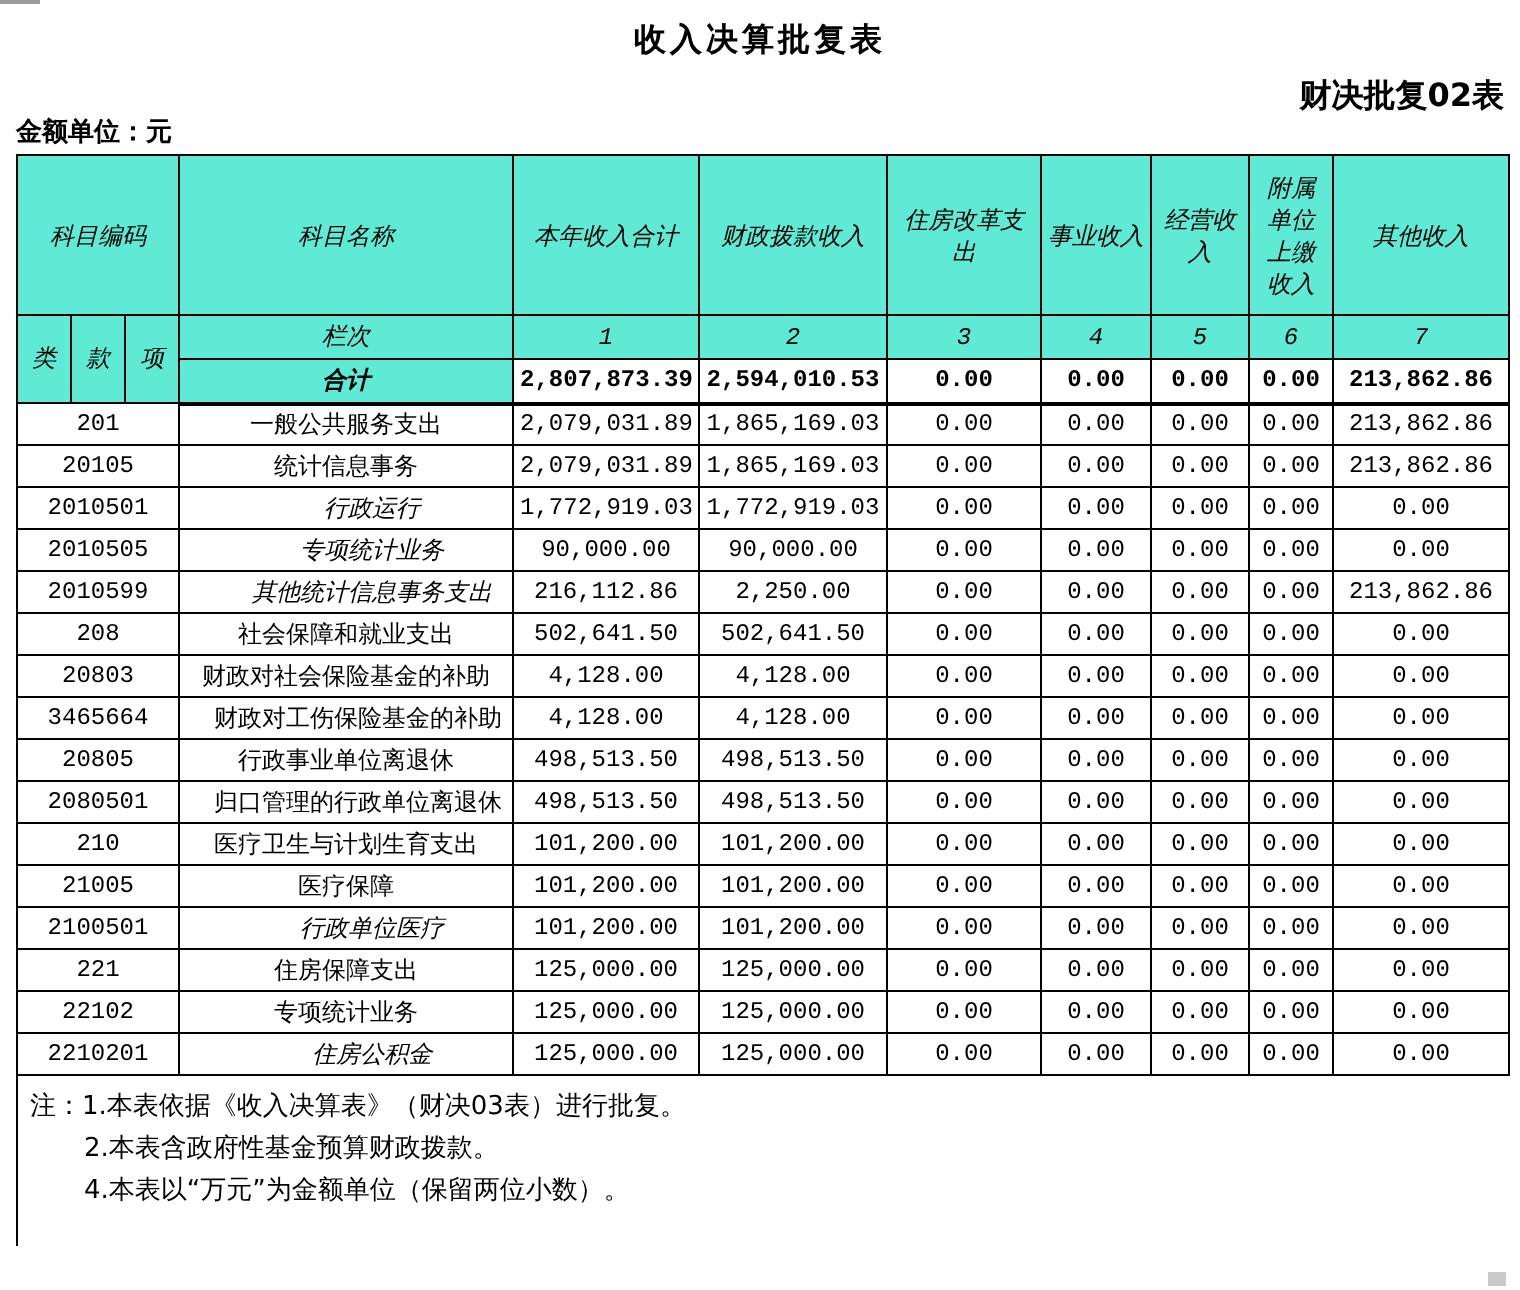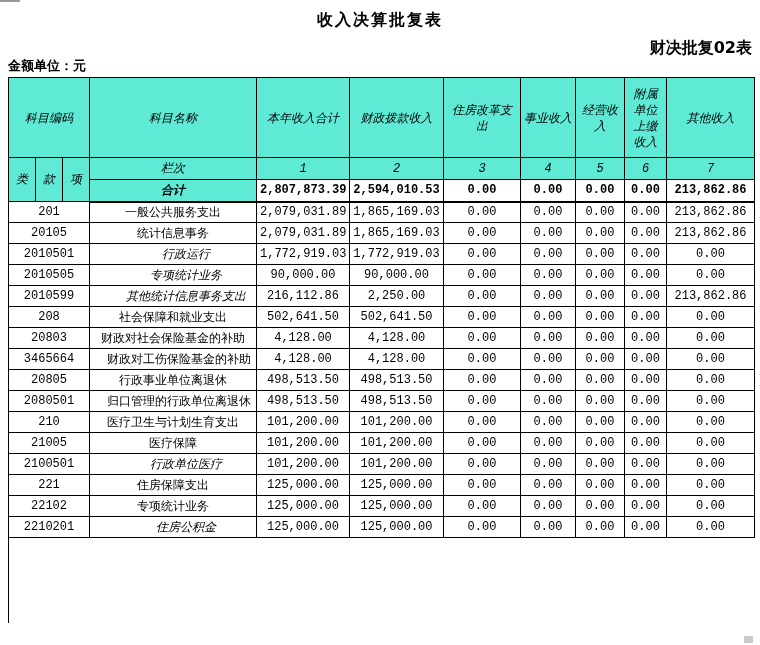--- a/index.html
+++ b/index.html
@@ -335,13 +335,16 @@
         <td class="num">0.00</td>
         <td class="num">0.00</td>
         <td class="num">0.00</td>
         <td class="num">0.00</td>
         <td class="num">0.00</td>
       </tr>
     </tbody>
 </table>
 
 <div class="notes">
+  <div class="note-line">注：1.本表依据《收入决算表》（财决03表）进行批复。</div>
+  <div class="note-line note-cont">2.本表含政府性基金预算财政拨款。</div>
+  <div class="note-line note-cont">4.本表以“万元”为金额单位（保留两位小数）。</div>
 </div>
 
 </body></html>

